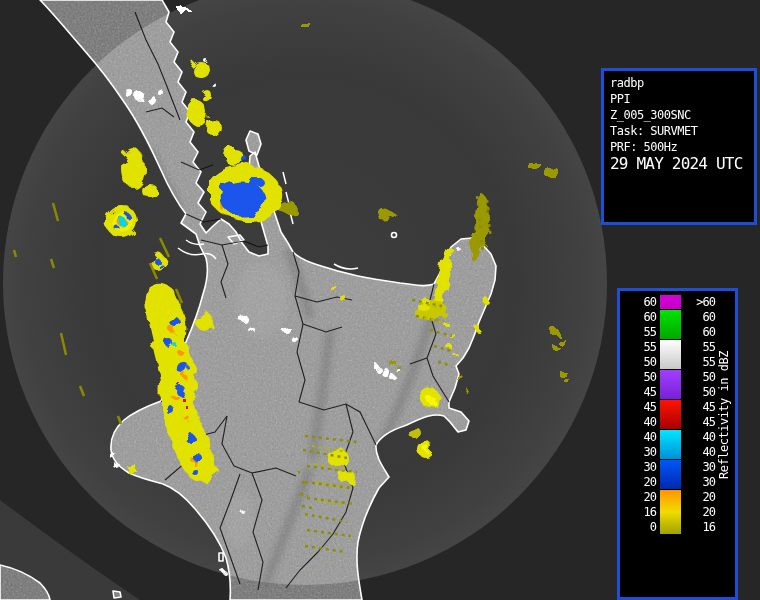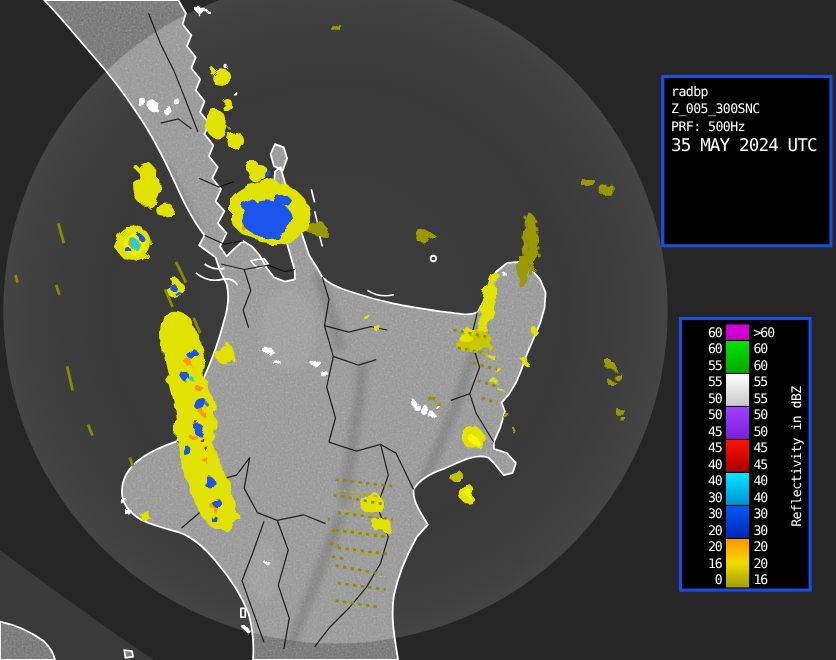--- a/index.html
+++ b/index.html
@@ -9,28 +9,28 @@
 
   .panel{position:absolute;background:#000;border:3px solid #1d4ed8;color:#fff;box-sizing:border-box;}
   .panel::after{content:"";position:absolute;left:3px;top:3px;right:-4px;bottom:-4px;
                 border:1px solid #fff;z-index:-1;}
 
   #info-panel{left:601px;top:68px;width:156px;height:157px;padding:4px 6px;}
   #info-panel .iline{font-size:12px;line-height:16px;white-space:nowrap;letter-spacing:-0.5px;}
   #info-time{font-size:26px;font-weight:bold;line-height:28px;letter-spacing:-1px;white-space:nowrap;}
   #info-date{font-size:16px;line-height:17px;letter-spacing:-0.8px;white-space:nowrap;}
 
-  #legend-panel{left:617px;top:288px;width:121px;height:250px;padding:4px 3px 4px 6px;}
+  #legend-panel{left:617px;top:288px;width:121px;height:312px;padding:4px 3px 4px 6px;}
   #legend-grid{display:flex;height:240px;}
   .lg-col{display:flex;flex-direction:column;}
   #lg-left{width:30px;}
   #lg-left .lbl{text-align:right;}
   #lg-swatches{width:21px;margin:0 4px;}
   #lg-right{width:30px;}
-  #lg-right .lbl{text-align:left;}
+  #lg-right .lbl{text-align:right;}
   .lbl{font-size:12px;line-height:15px;height:15px;color:#fff;letter-spacing:-1px;}
   .cblock{width:21px;margin-bottom:1px;}
   #lg-title-col{position:relative;flex:1;}
   #lg-title{position:absolute;top:50%;left:50%;transform:translate(-50%,-50%) rotate(-90deg);
             white-space:nowrap;font-size:12px;letter-spacing:-0.5px;color:#fff;}
 </style>
 </head>
 <body>
 
 <svg id="map" width="760" height="600" viewBox="0 0 760 600">
@@ -325,24 +325,26 @@
       <path d="M80,386 L84,396"></path>
     <path d="M14,250 L16,257"></path>
       <path d="M176,289 L182,303"></path>
       <path d="M118,416 L121,424"></path>
   </g>
 </svg>
 
 <div id="info-panel" class="panel">
   <div id="info-lines">
       <div class="iline">radbp</div>
+      <div class="iline">PPI</div>
       <div class="iline">Z_005_300SNC</div>
+      <div class="iline">Task: SURVMET</div>
       <div class="iline">PRF: 500Hz</div>
     </div>
-  <div id="info-date">35 MAY 2024 UTC</div>
+  <div id="info-date">29 MAY 2024 UTC</div>
 </div>
 
 <div id="legend-panel" class="panel">
   <div id="legend-grid">
     <div id="lg-left" class="lg-col">
         <div class="lbl">60</div>
         <div class="lbl">60</div>
         <div class="lbl">55</div>
         <div class="lbl">55</div>
         <div class="lbl">50</div>

